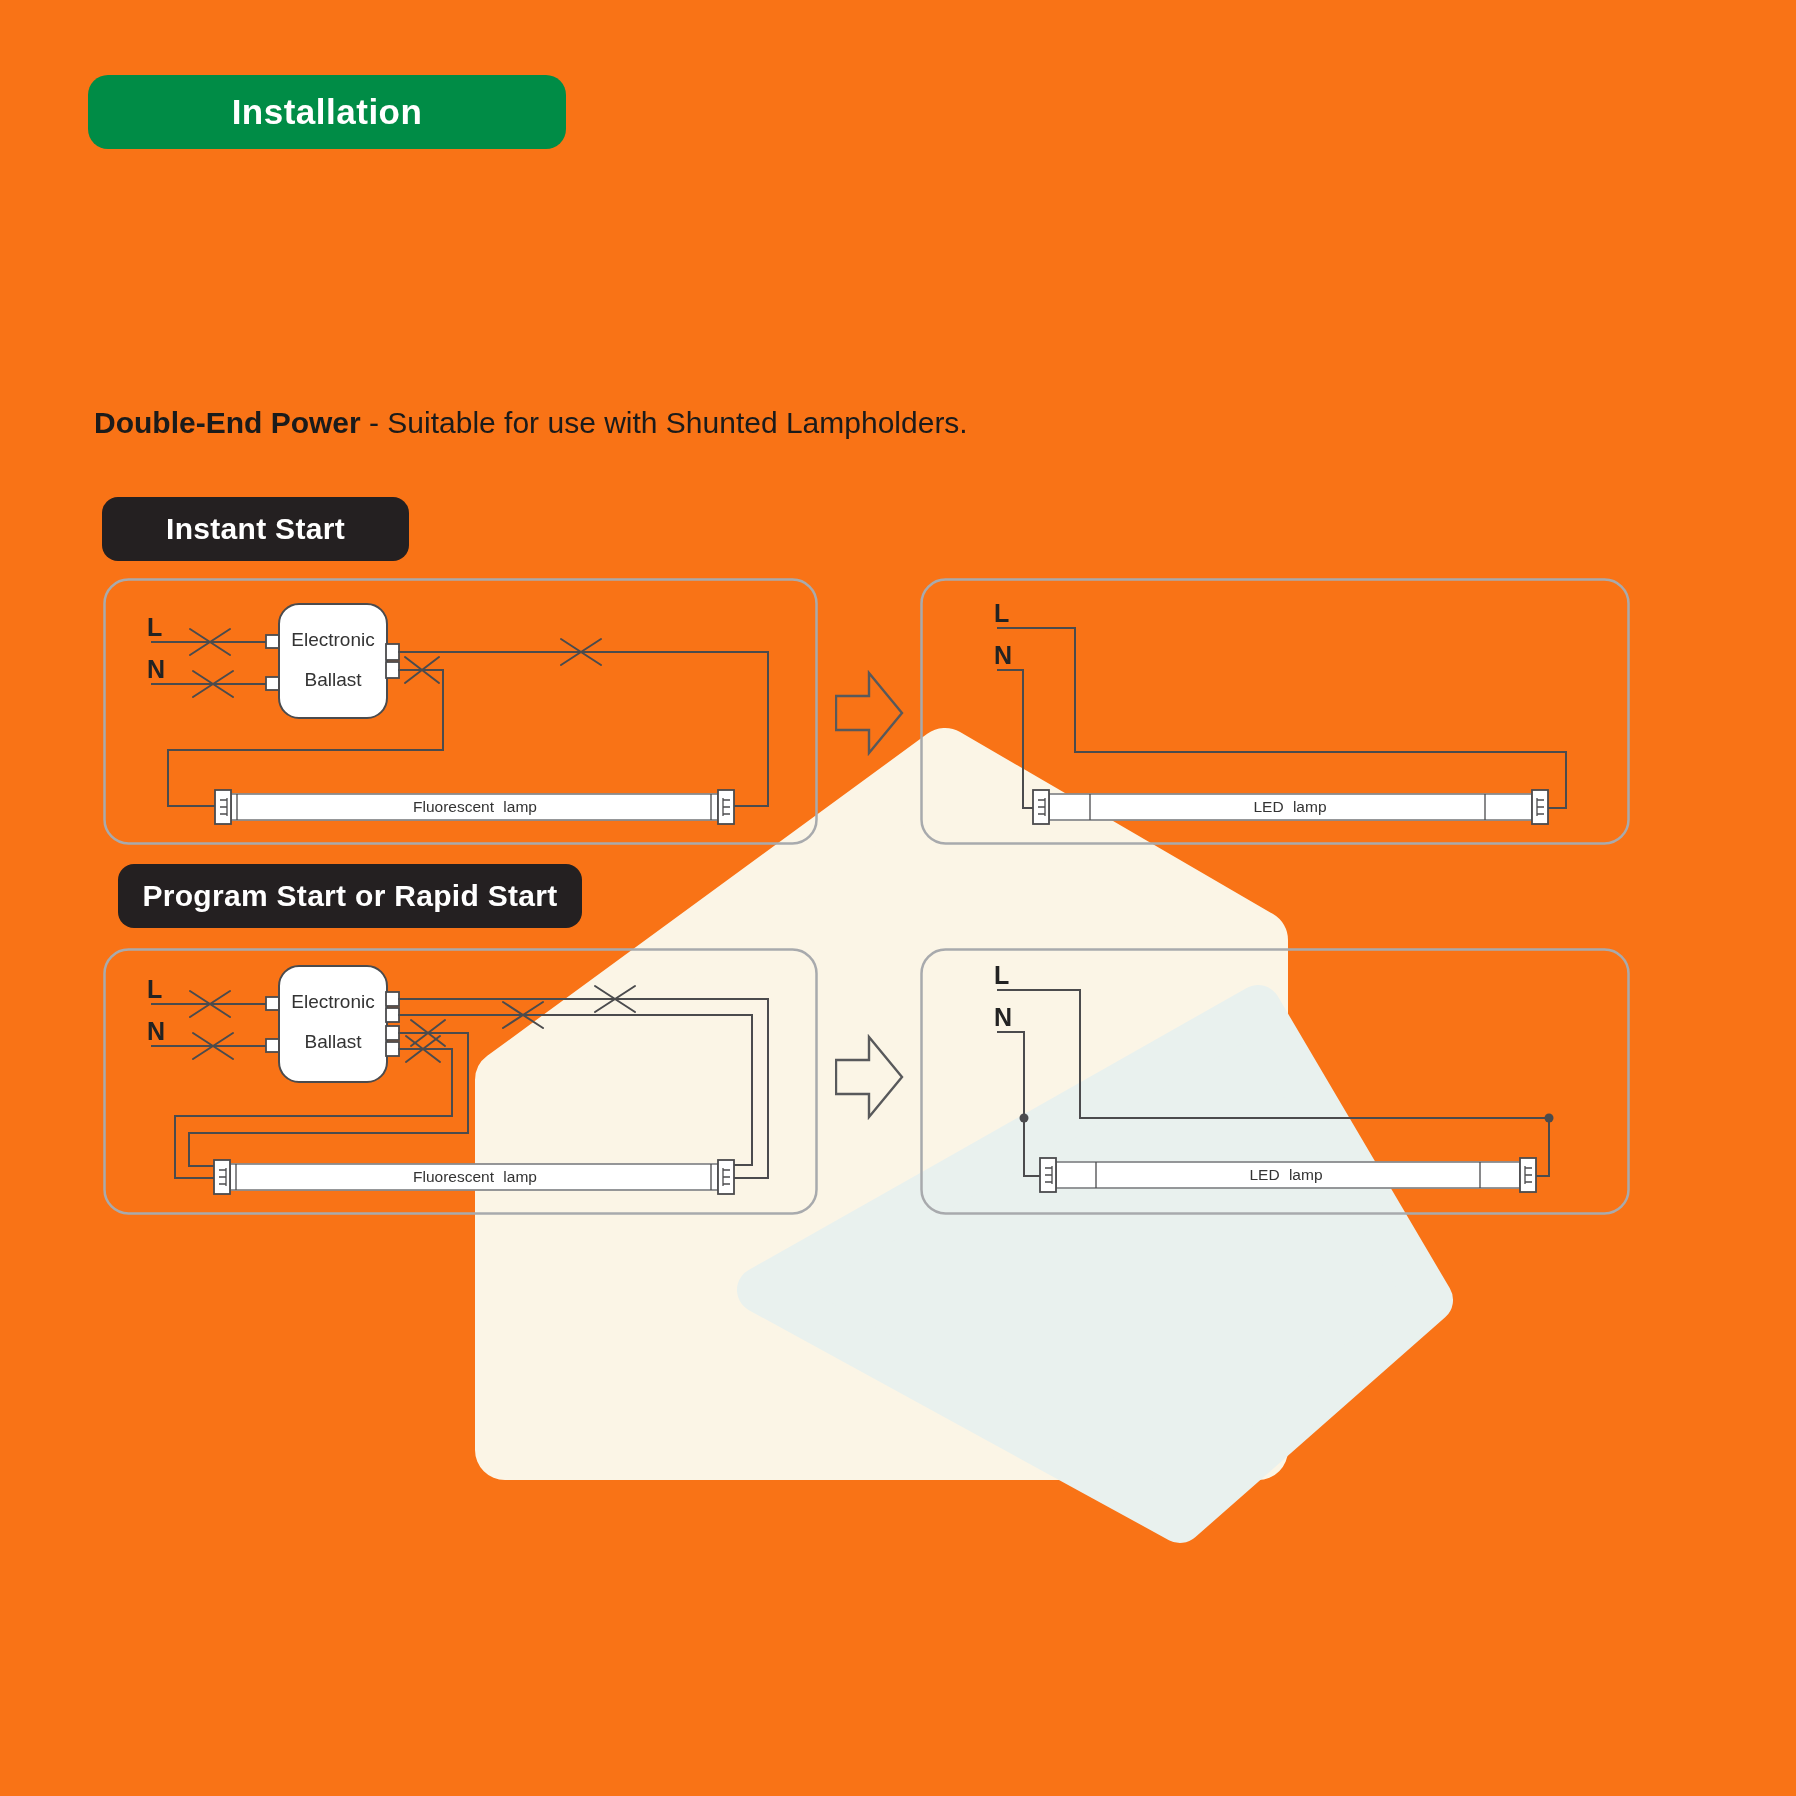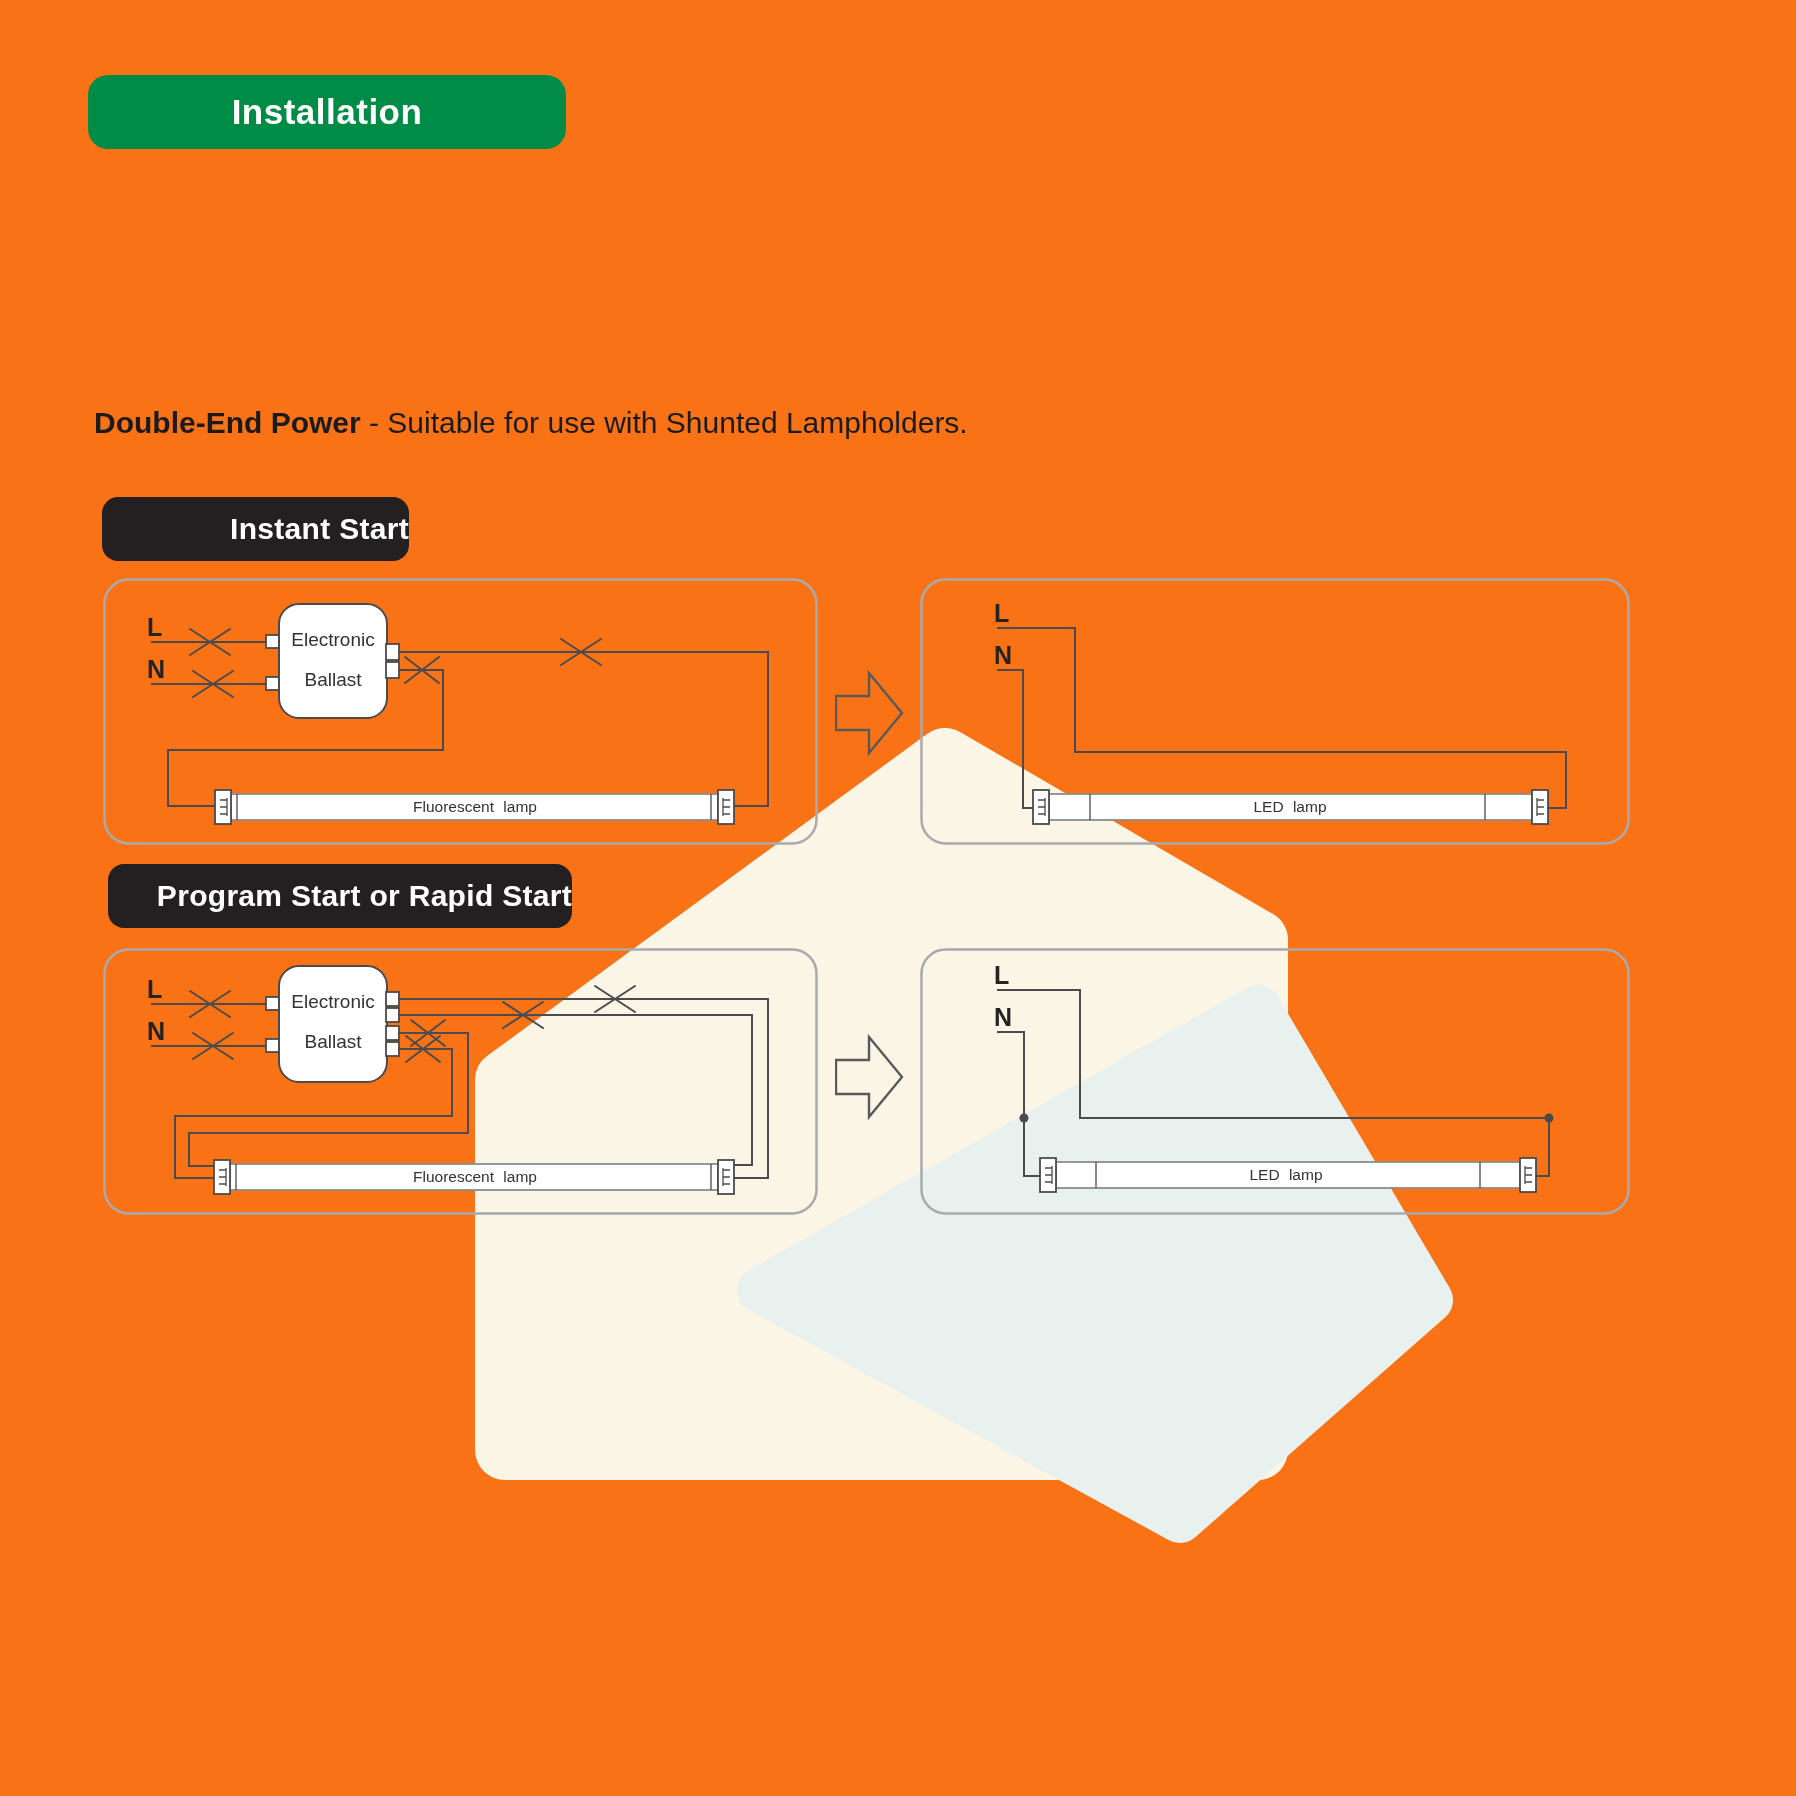--- a/index.html
+++ b/index.html
@@ -24,25 +24,25 @@
     color:#fff;font-size:35px;font-weight:bold;letter-spacing:.5px;
   }
   .intro{
     position:absolute;left:94px;top:406px;z-index:2;
     font-size:30px;color:#1b1b1b;white-space:nowrap;text-align:center;
   }
   .intro .b{font-weight:bold;}
 
   .black-badge{
     position:absolute;height:64px;background:var(--badge-black);
-    border-radius:16px;z-index:2;display:flex;align-items:center;justify-content:flex-end;
+    border-radius:16px;z-index:2;display:flex;align-items:center;justify-content:center;
     color:#fff;font-weight:bold;font-size:30px;letter-spacing:.3px;
   }
   #badge-instant{left:102px;top:497px;width:307px;}
-  #badge-program{left:108px;top:864px;width:464px;}
+  #badge-program{left:118px;top:864px;width:464px;}
 
   .panel{position:absolute;z-index:1;overflow:visible;}
   .arrow{position:absolute;z-index:1;}
 
   .pborder{fill:none;stroke:var(--panel-border);stroke-width:2.5;}
   .w{fill:none;stroke:var(--wire);stroke-width:2;stroke-linecap:square;}
   .xw{fill:none;stroke:var(--wire);stroke-width:2;stroke-linecap:round;}
   .term{fill:#fff;stroke:var(--wire);stroke-width:1.8;}
   .bbox{fill:#fff;stroke:var(--wire);stroke-width:2;}
   .tube{fill:#fff;stroke:#8A8C8E;stroke-width:1.8;}

